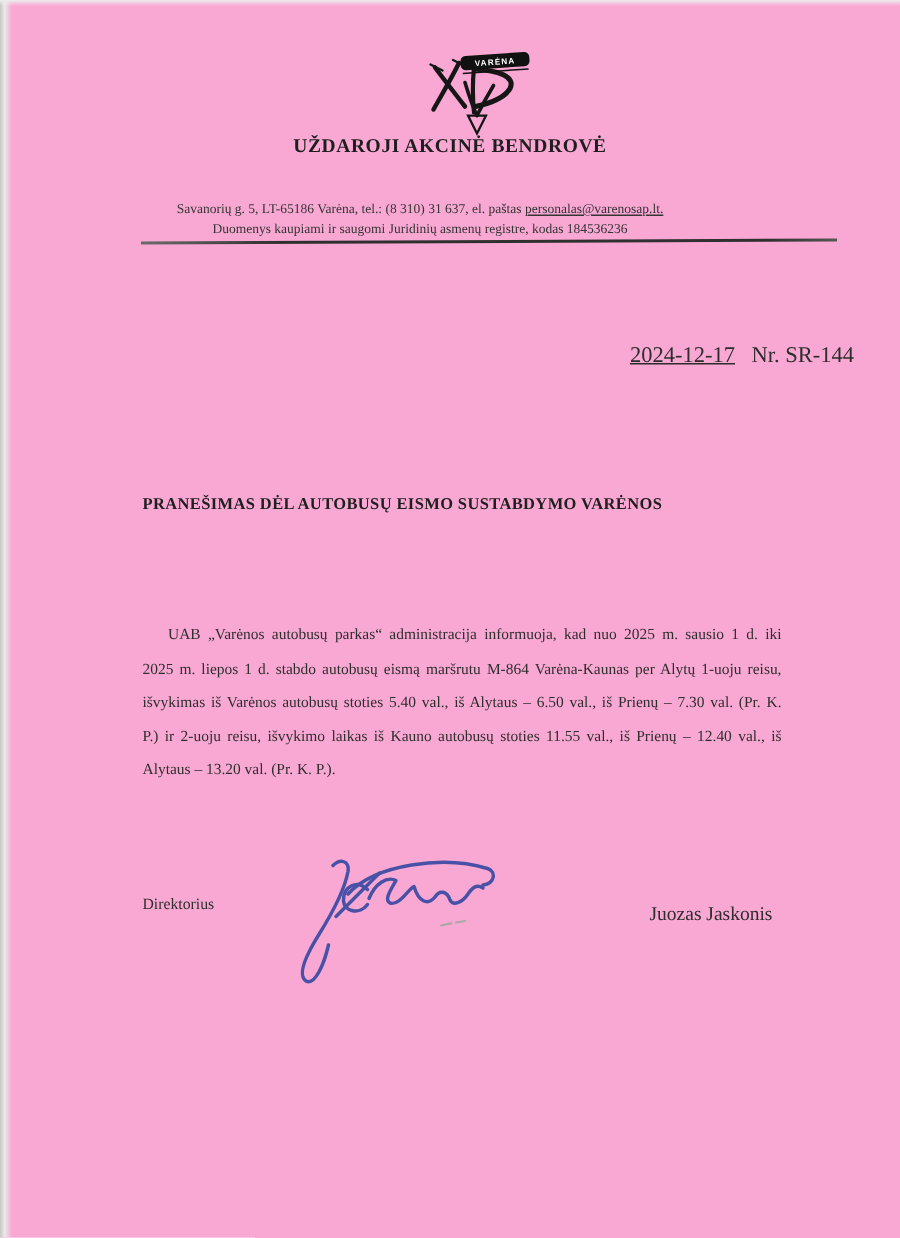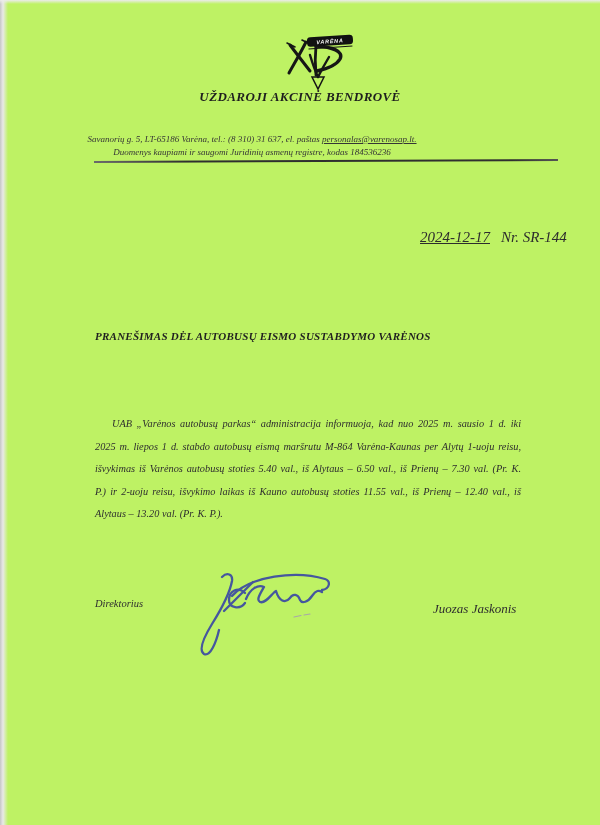--- a/index.html
+++ b/index.html
@@ -4,41 +4,41 @@
 <style>
   html, body { margin: 0; padding: 0; }
   body {
     width: 600px; height: 825px;
     background: #ffffff;
     font-family: "Liberation Serif", serif;
     color: #2d2d2d;
     position: relative;
     overflow: hidden;
   }
-  .page { position: absolute; inset: 0; background: #bef264; font-style: italic; }
+  .page { position: absolute; inset: 0; background: #f9a8d4; }
   .scan-edge-left {
     position: absolute; left: 0; top: 0; bottom: 0; width: 8px;
     background: linear-gradient(to right, #c6c6c6 0, #e9e9e8 3px, rgba(255,255,255,0) 8px);
   }
   .scan-edge-top {
     position: absolute; left: 0; top: 0; right: 0; height: 4px;
     background: linear-gradient(to bottom, #ececeb 0, rgba(255,255,255,0) 4px);
   }
 
   .logo { position: absolute; left: 286px; top: 33px; width: 70px; height: 58px; }
 
   .company {
     position: absolute; left: 0; top: 88px; width: 600px;
     text-align: center; font-weight: bold; font-size: 13px;
     line-height: 17.5px; letter-spacing: 0.4px; color: #1e1e1e;
   }
 
   .address {
     position: absolute; left: 0; top: 133px; width: 504px;
-    text-align: center; font-size: 9px; line-height: 12.5px; color: #353535;
+    text-align: center; font-size: 9px; line-height: 12.5px; color: #353535; padding-left: 28px;
   }
   .address .email { text-decoration: underline; }
 
   .head-rule {
     position: absolute; left: 94px; top: 160px; width: 464px; height: 2px;
     background: linear-gradient(to right, #6b6b6b, #2f2f2f 20%, #303030 90%, #555);
     transform: rotate(-0.25deg);
   }
 
   .refline {

